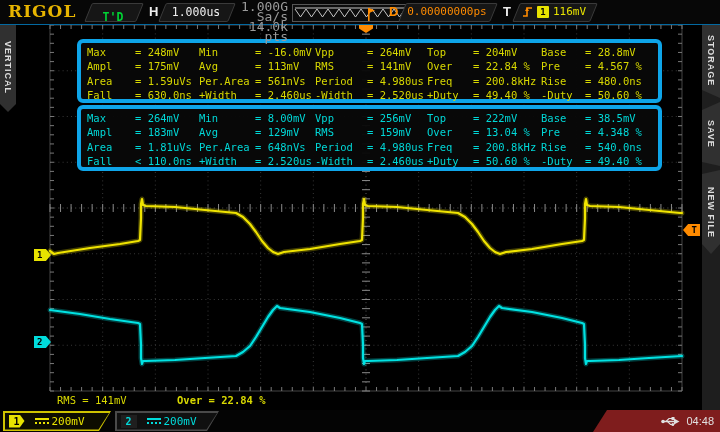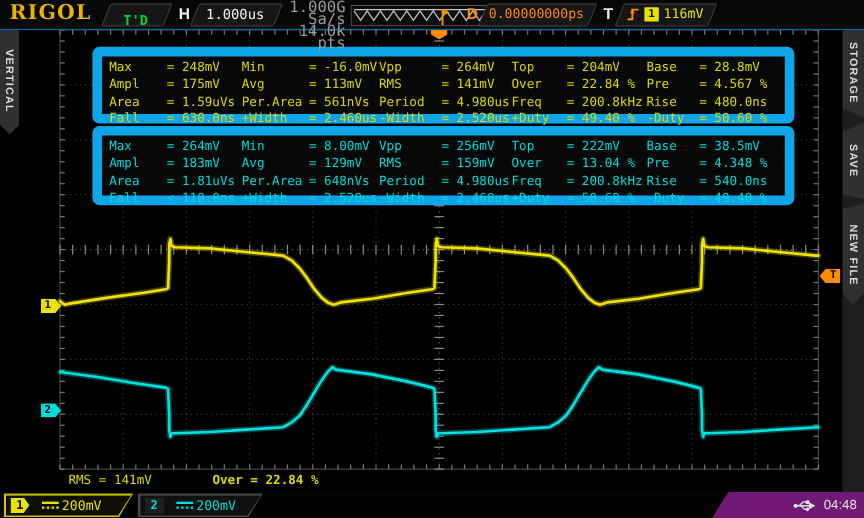--- a/index.html
+++ b/index.html
@@ -35,21 +35,21 @@
   .vtab{background:#303030;color:#dcdcdc;font-family:"Liberation Sans",sans-serif;font-weight:bold;
         font-size:9px;letter-spacing:1px;writing-mode:vertical-rl;display:flex;align-items:center;justify-content:center;}
   #left-tab{left:0;top:22px;width:16px;height:90px;clip-path:polygon(0 0,100% 0,100% calc(100% - 8px),50% 100%,0 calc(100% - 8px));}
   #right-rail{left:702px;top:24px;width:18px;height:386px;background:#1e1e1e;z-index:40;}
   .side-tab{position:absolute;left:0;width:18px;}
   #tab-storage{top:0;height:74px;clip-path:polygon(0 0,100% 0,100% 100%,0 calc(100% - 8px));}
   #tab-save{top:78px;height:64px;clip-path:polygon(0 8px,100% 0,100% 100%,0 calc(100% - 4px));}
   #tab-newfile{top:146px;height:84px;clip-path:polygon(0 4px,100% 0,100% calc(100% - 10px),50% 100%,0 calc(100% - 10px));}
 
   
-  .mbox{left:77px;width:585px;background:rgba(8,8,8,0.96);border:8px solid #0ea5e9;border-radius:6px;
+  .mbox{left:77px;width:585px;background:rgba(8,8,8,0.96);border:4px solid #0ea5e9;border-radius:6px;
         box-sizing:border-box;padding:2px 0 0 6px;z-index:30;}
   #mbox1{top:39px;height:64px;}
   #mbox2{top:105px;height:66px;}
   .mrow{display:flex;height:14.4px;line-height:14.4px;font-size:10.5px;}
   .mcell{display:flex;}
   .mcell:nth-child(1){width:112px;}
   .mcell:nth-child(2){width:116px;}
   .mcell:nth-child(3){width:112px;}
   .mcell:nth-child(4){width:114px;}
   .mcell:nth-child(5){width:117px;}
@@ -84,21 +84,21 @@
   #ch2-tab .ch-tab-inner{background:#101010;}
   .ch-num{width:16px;height:13px;margin-left:4px;font-size:10px;font-weight:bold;line-height:13px;text-align:center;}
   #ch1-num{background:#e8e300;color:#000;clip-path:polygon(0 0,70% 0,100% 50%,70% 100%,0 100%);}
   #ch2-num{background:#1f1f1f;color:#00dcdc;}
   .dc-icon{width:14px;margin-left:10px;}
   .dc-top{border-top:2px solid;}
   .dc-bot{border-top:2px dotted;margin-top:2px;}
   .ch-scale{font-size:11px;margin-left:3px;}
   #ch1-tab .ch-scale,#ch1-tab .dc-icon{color:#e8e300;}
   #ch2-tab .ch-scale,#ch2-tab .dc-icon{color:#00dcdc;}
-  #status-right{left:593px;top:410px;width:127px;height:22px;background:#701a75;z-index:46;
+  #status-right{left:593px;top:410px;width:127px;height:22px;background:#7f1d1d;z-index:46;
                 clip-path:polygon(14px 0,100% 0,100% 100%,0 100%);display:flex;align-items:center;justify-content:flex-end;
                 gap:5px;padding-right:6px;box-sizing:border-box;}
   #clock{color:#e0e0e0;font-size:11px;font-family:"Liberation Sans",sans-serif;}
 
   svg{display:block;}
   #scope-svg{position:absolute;left:0;top:0;z-index:5;}
 </style>
 </head>
 <body>
 

